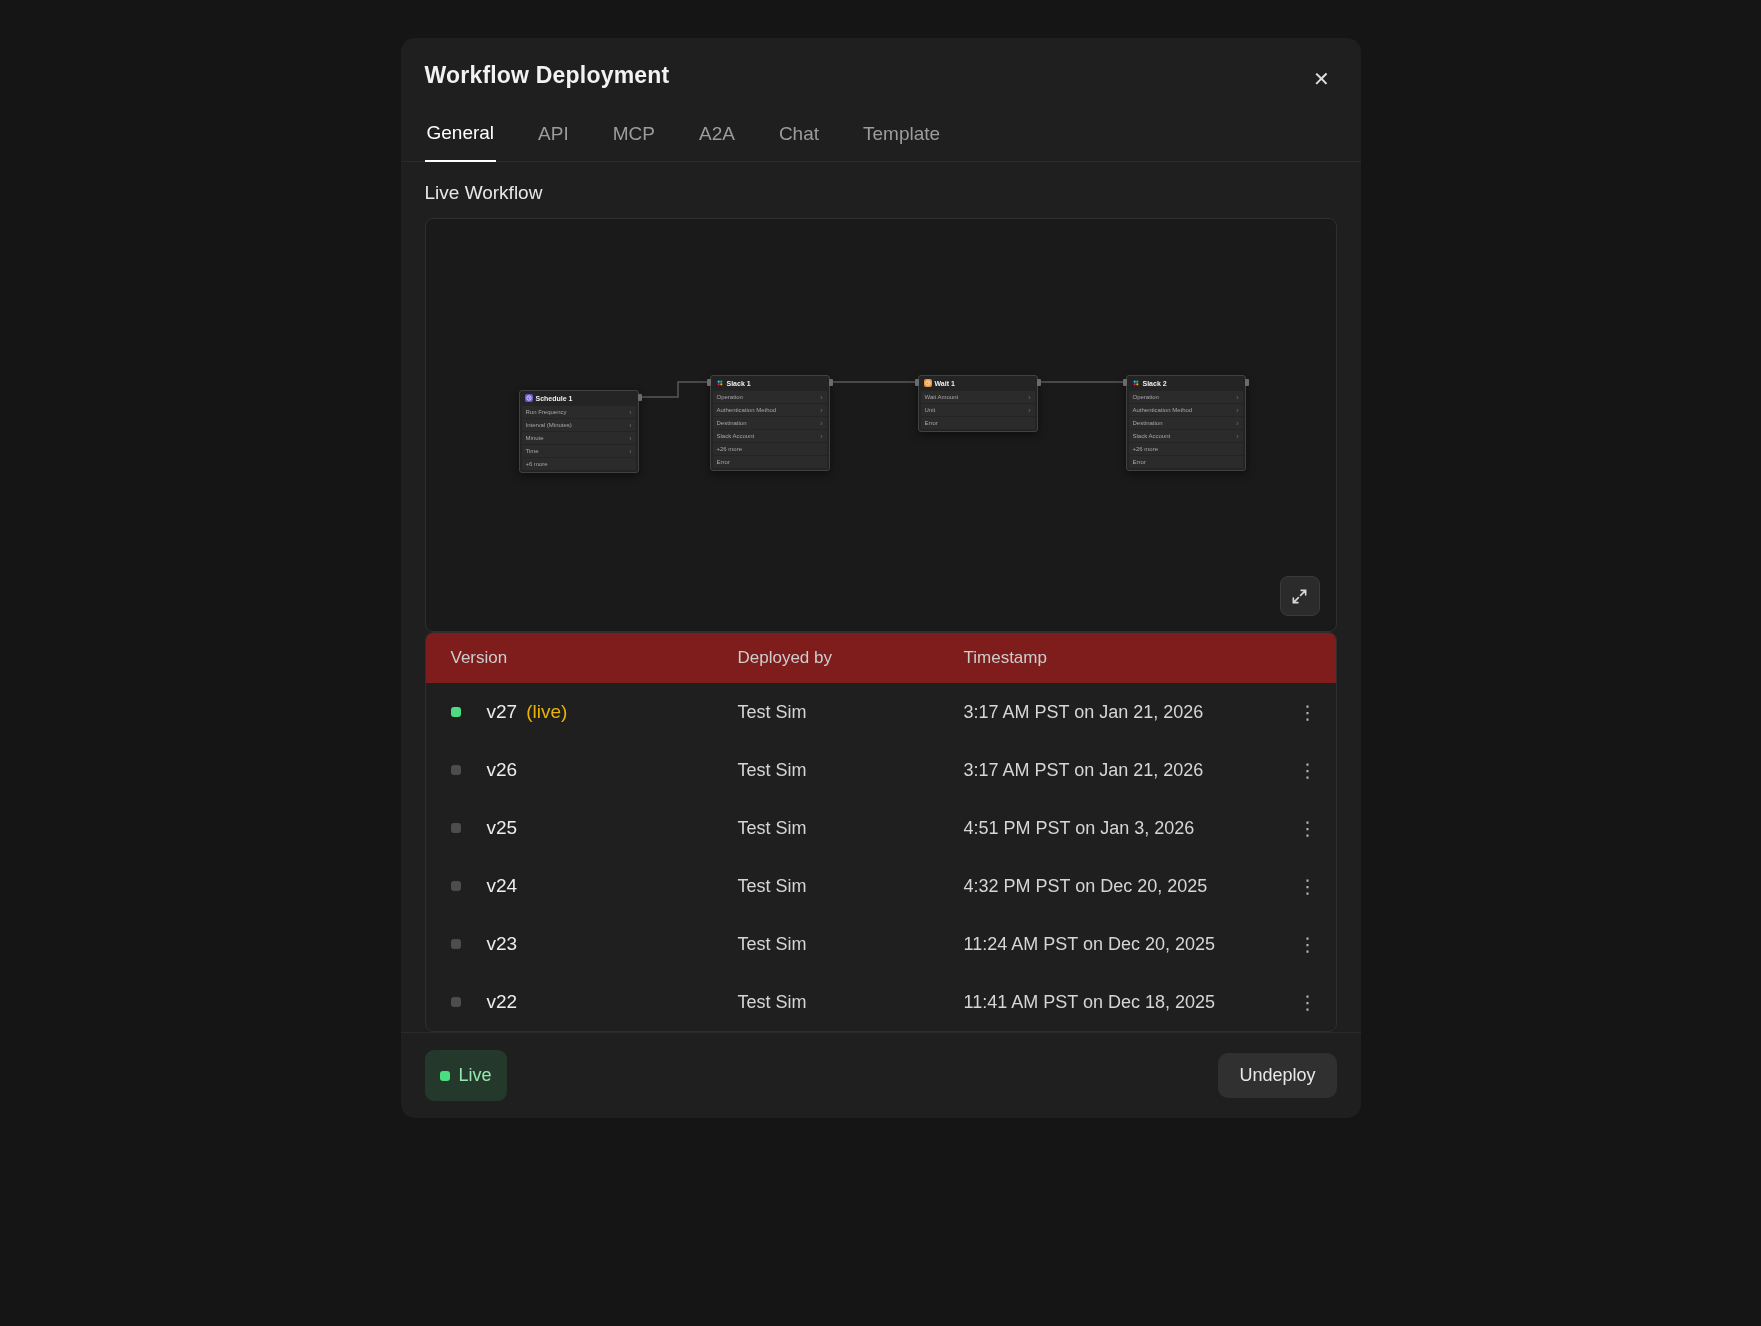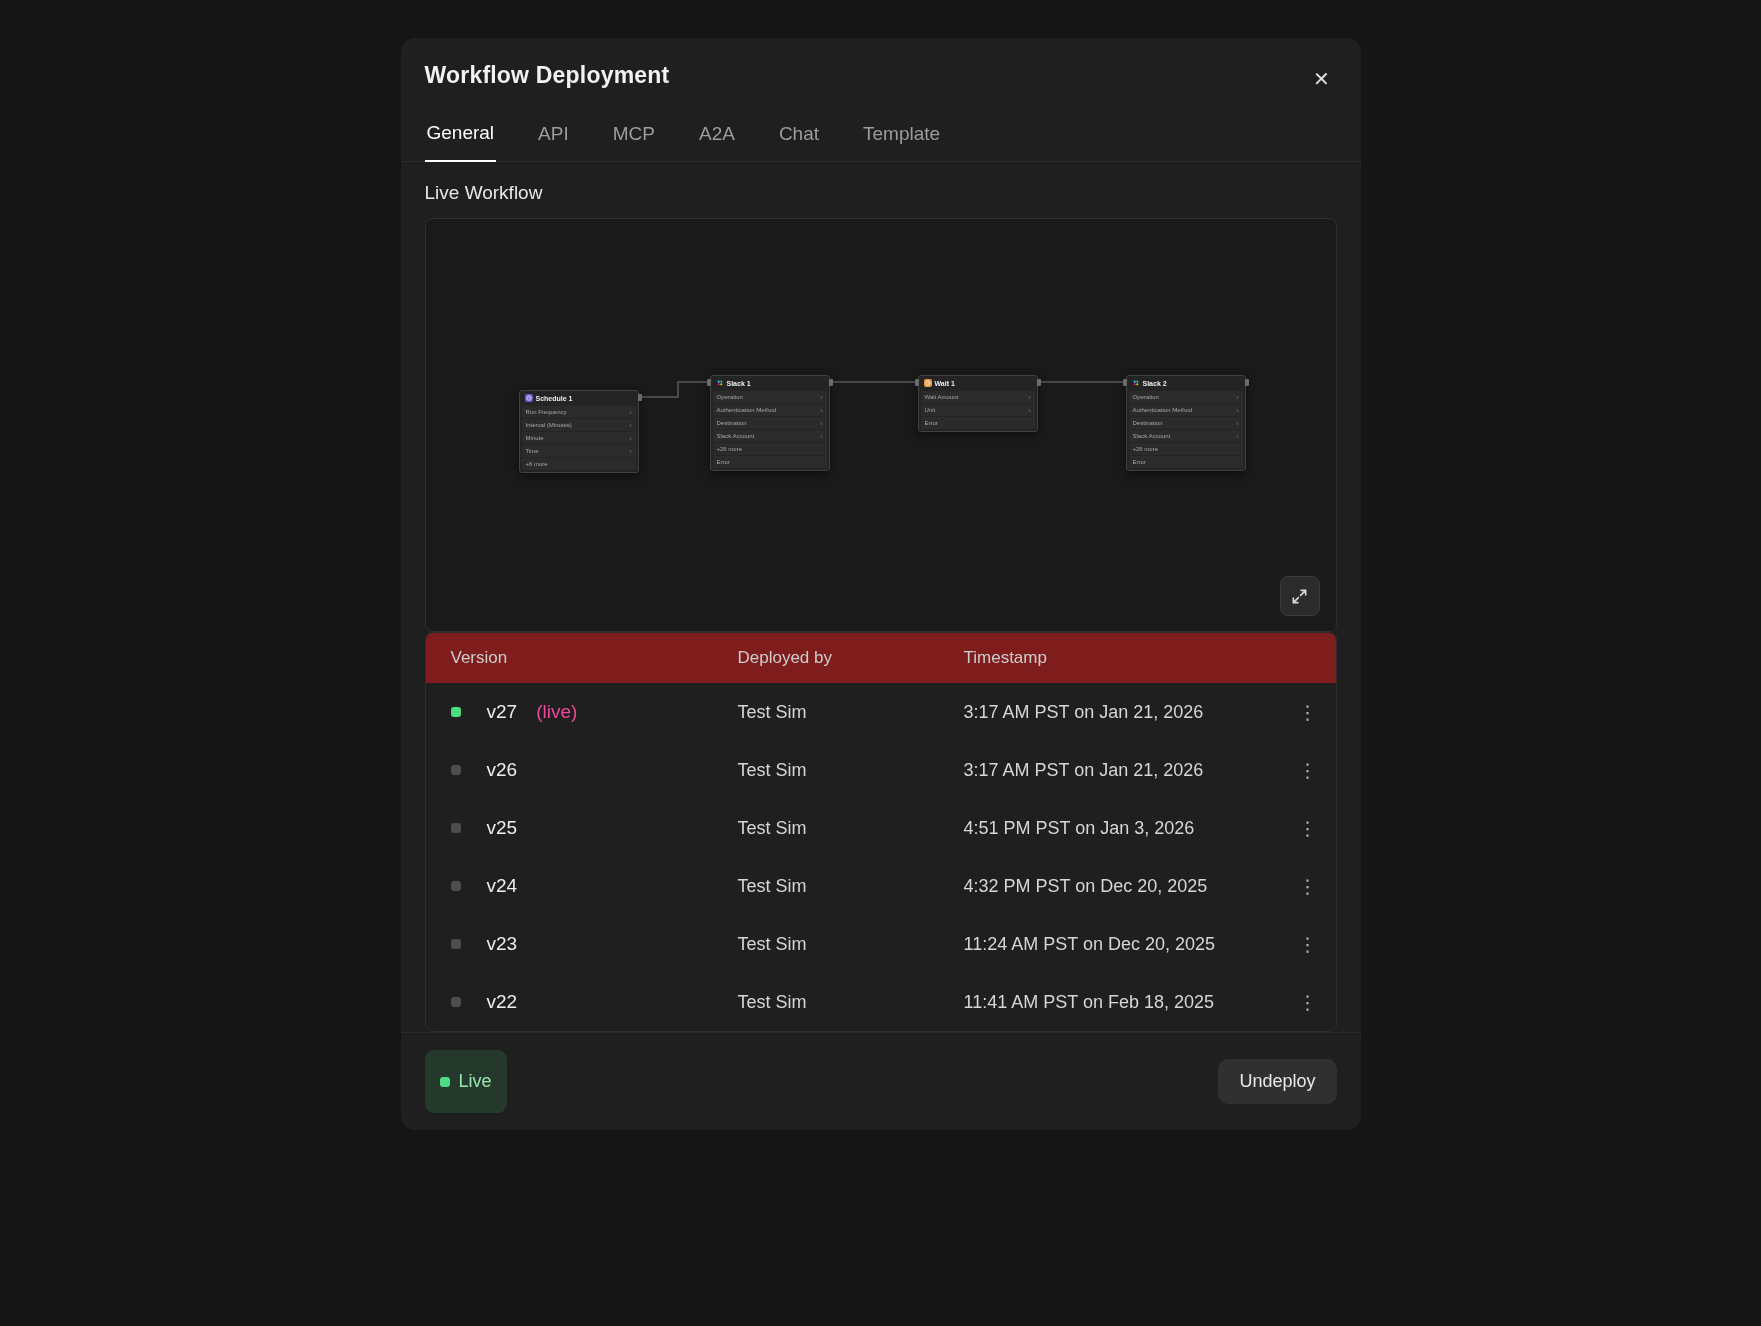--- a/index.html
+++ b/index.html
@@ -34,27 +34,27 @@
 
   .expand-btn { position:absolute; right:16px; bottom:15px; width:40px; height:40px; background:#2b2b2b; border:1px solid #3a3a3a; border-radius:8px; display:flex; align-items:center; justify-content:center; cursor:pointer; }
 
   
   .vtable { border:1px solid #2e2e2e; border-radius:8px; overflow:hidden; margin-bottom:0; }
   .thead { display:grid; grid-template-columns:287px 226px 1fr 48px; align-items:center; height:50px; padding-left:25px; background:#7f1d1d; font-size:17px; color:#cdcdcd; }
   .trow { display:grid; grid-template-columns:36px 251px 226px 1fr 48px; align-items:center; height:58px; padding-left:25px; }
   .vdot { width:10px; height:10px; border-radius:3px; background:#4d4d4d; }
   .vdot.live { background:#4ade80; }
   .vname { font-size:19px; font-weight:500; color:#ededed; }
-  .vname .suffix { margin-left:19px; font-weight:400; color:#ec4899;text-align:right; }
+  .vname .suffix { margin-left:9px; font-weight:400; color:#eab308;text-align:right; }
   .vcell { font-size:18px; color:#d6d6d6; }
   .kebab { background:none; border:none; color:#b8b8b8; font-size:19px; cursor:pointer; width:40px; height:40px; border-radius:6px; }
 
   
   .footer { display:flex; justify-content:space-between; align-items:center; padding:17px 24px; border-top:1px solid #2a2a2a; margin-top:0; }
-  .live-badge { display:inline-flex; align-items:center; gap:9px; background:rgba(74,222,128,0.13); color:#95e7ad; font-size:18px; padding:21px 15px; border-radius:9px; }
+  .live-badge { display:inline-flex; align-items:center; gap:9px; background:rgba(74,222,128,0.13); color:#95e7ad; font-size:18px; padding:15px 15px; border-radius:9px; }
   .live-badge .vdot { background:#4ade80; }
   .undeploy-btn { background:#303030; border:none; color:#e8e8e8; font-size:18px; padding:12px 21px; border-radius:10px; cursor:pointer; font-family:inherit; }
 </style>
 </head>
 <body>
 
 <div class="modal">
 
   <div class="modal-header">
     <div class="modal-title">Workflow Deployment</div>
@@ -247,21 +247,21 @@
         <span class="vname"><span>v23</span></span>
         <span class="vcell">Test Sim</span>
         <span class="vcell">11:24 AM PST on Dec 20, 2025</span>
         <button class="kebab"><span>⋮</span></button>
       </div>
 
       <div class="trow">
         <span class="vdot"></span>
         <span class="vname"><span>v22</span></span>
         <span class="vcell">Test Sim</span>
-        <span class="vcell">11:41 AM PST on Feb 18, 2025</span>
+        <span class="vcell">11:41 AM PST on Dec 18, 2025</span>
         <button class="kebab"><span>⋮</span></button>
       </div>
     </div>
   </div>
 
   <div class="footer">
     <span class="live-badge">
       <span class="vdot"></span>
       <span>Live</span>
     </span>

